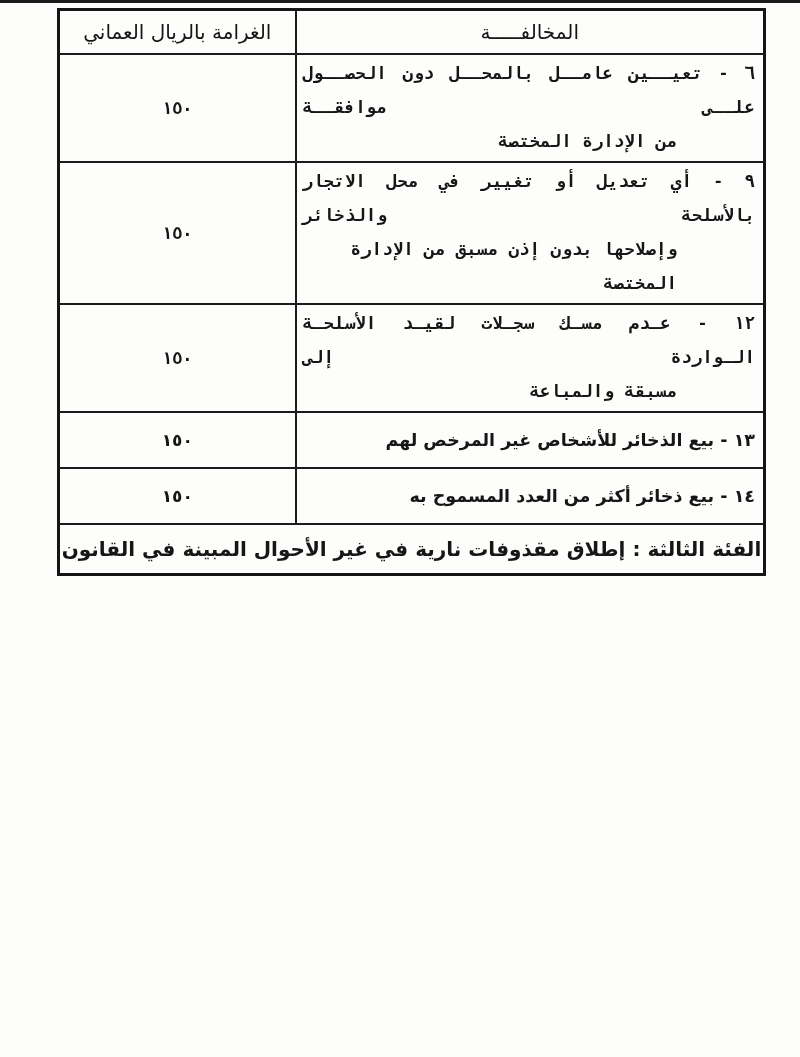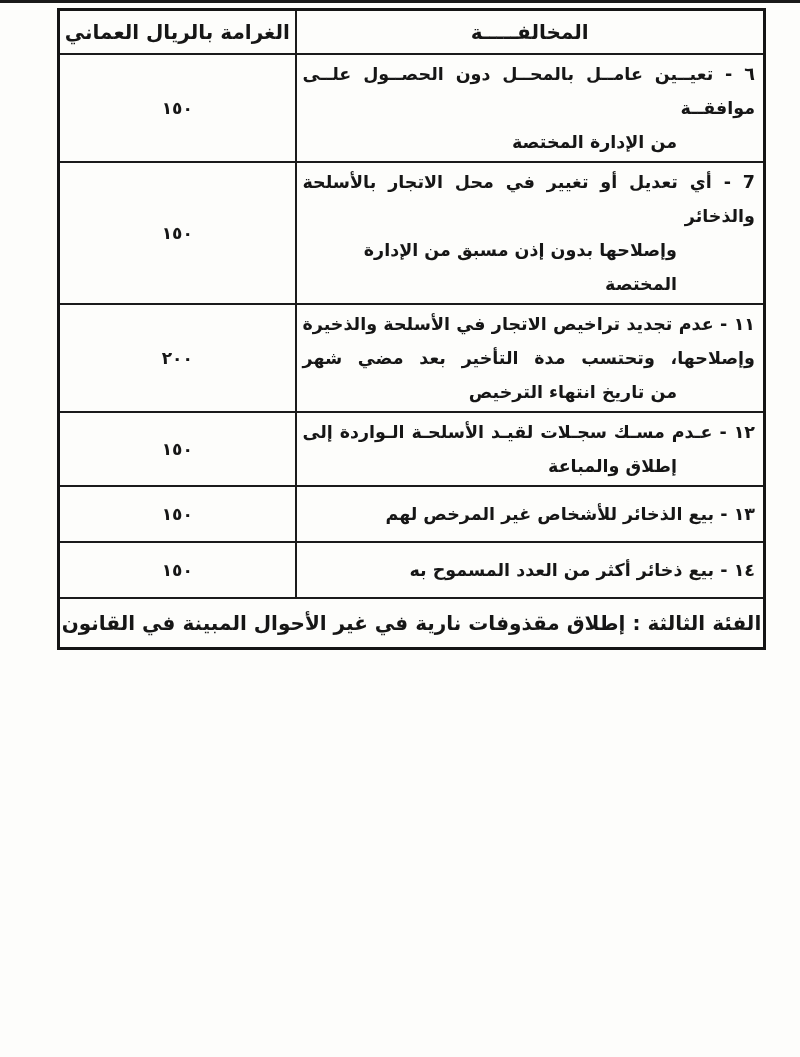--- a/index.html
+++ b/index.html
@@ -10,23 +10,23 @@
   }
   .top-rule{position:absolute;top:0;left:0;width:800px;height:3px;background:#1a1a1a;}
   table.fines{
     position:absolute;top:8px;right:34px;width:706px;
     border-collapse:collapse;table-layout:fixed;
     border:3px solid #151515;background:#fdfdfb;
   }
   col.c-v{width:469px;}
   col.c-f{width:237px;}
   td,th{border:2px solid #1b1b1b;vertical-align:middle;padding:0;}
-  th.col-head{height:42px;font-size:20px;text-align:center;font-weight:bold;}
+  th.col-head{height:42px;font-size:20px;text-align:center;font-weight:normal;}
   tr.r1{height:56px;}
-  tr.r2{height:74px;}
+  tr.r2{height:74px;font-family:Liberation Mono, monospace;}
   tr.r3{height:108px;}
   .v-cell{padding:2px 8px 2px 6px;}
   .vline{line-height:34px;font-size:17.5px;}
   .vline.stretch{text-align:justify;text-align-last:justify;}
   .vline.cont{padding-right:78px;}
   .vline.solo{text-align:right;}
   .f-cell{text-align:center;font-size:17px;}
   tr.section td{height:48px;text-align:center;font-size:20px;}
 </style>
 </head>
@@ -47,37 +47,29 @@
       </tr>
       <tr class="r2">
           <td class="v-cell">
             <div class="vline stretch">٦ - تعيــين عامــل بالمحــل دون الحصــول علــى موافقــة</div>
             <div class="vline cont">من الإدارة المختصة</div>
           </td>
           <td class="f-cell">١٥٠</td>
         </tr>
         <tr class="r2">
           <td class="v-cell">
-            <div class="vline stretch">7 - أي تعديل أو تغيير في محل الاتجار بالأسلحة والذخائر</div>
+            <div class="vline stretch">٩ - أي تعديل أو تغيير في محل الاتجار بالأسلحة والذخائر</div>
             <div class="vline cont">وإصلاحها بدون إذن مسبق من الإدارة المختصة</div>
           </td>
           <td class="f-cell">١٥٠</td>
         </tr>
-        <tr class="r3">
-          <td class="v-cell">
-            <div class="vline stretch">١١ - عدم تجديد تراخيص الاتجار في الأسلحة والذخيرة</div>
-            <div class="vline stretch">وإصلاحها، وتحتسب مدة التأخير بعد مضي شهر</div>
-            <div class="vline cont">من تاريخ انتهاء الترخيص</div>
-          </td>
-          <td class="f-cell">٢٠٠</td>
-        </tr>
         <tr class="r2">
           <td class="v-cell">
             <div class="vline stretch">١٢ - عـدم مسـك سجـلات لقيـد الأسلحـة الـواردة إلى</div>
-            <div class="vline cont">إطلاق والمباعة</div>
+            <div class="vline cont">مسبقة والمباعة</div>
           </td>
           <td class="f-cell">١٥٠</td>
         </tr>
         <tr class="r1">
           <td class="v-cell">
             <div class="vline solo">١٣ - بيع الذخائر للأشخاص غير المرخص لهم</div>
           </td>
           <td class="f-cell">١٥٠</td>
         </tr>
         <tr class="r1">

